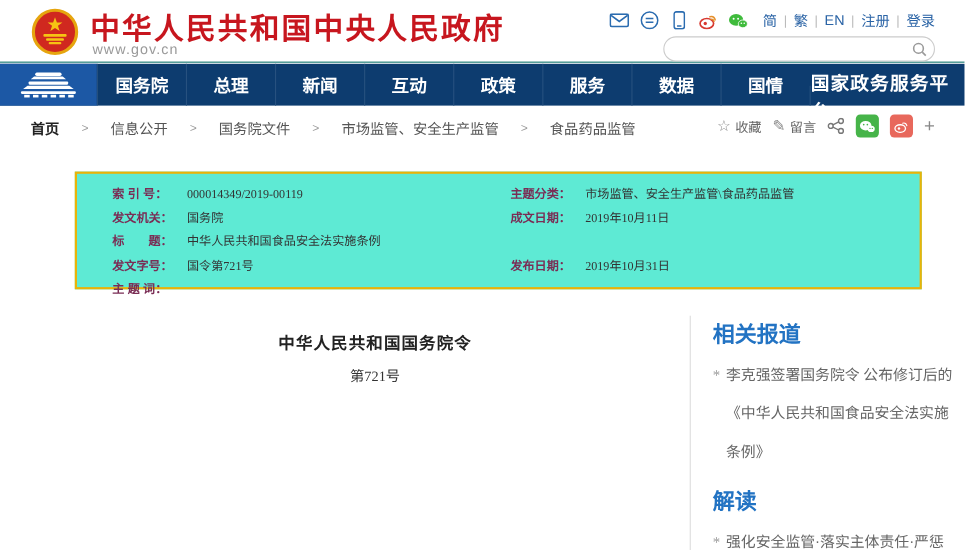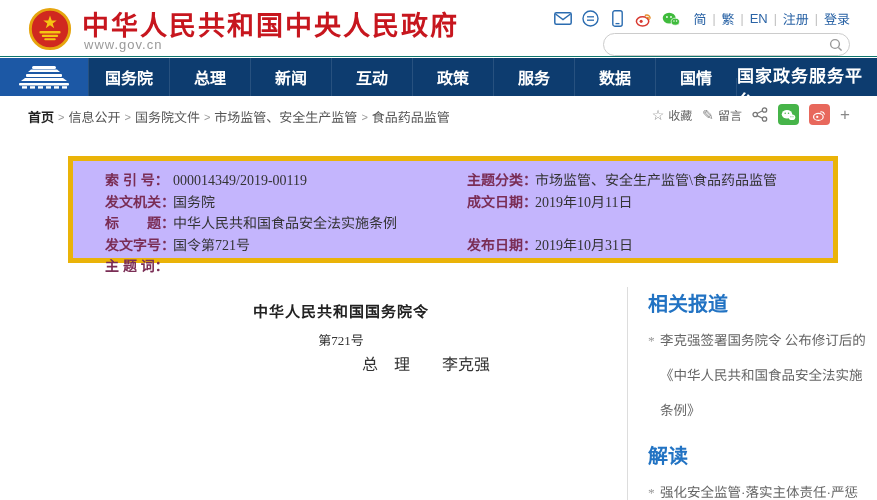--- a/index.html
+++ b/index.html
@@ -21,33 +21,33 @@
   .search-box { position:absolute; right:27px; top:33px; width:247px; height:23px; border:1px solid #ccc; border-radius:12px; background:#fff; display:flex; align-items:center; }
   .search-input { flex:1; border:none; outline:none; background:transparent; padding:0 10px; font-size:12px; height:100%; border-radius:12px; }
   .search-btn { width:26px; height:100%; border:none; background:transparent; cursor:pointer; display:flex; align-items:center; justify-content:center; }
   
   .nav { position:absolute; top:58px; left:0; width:877px; height:38px; background:#0d3c6f; display:flex; }
   .nav-home { width:88px; height:100%; background:#1c58a5; display:flex; align-items:center; justify-content:center; cursor:pointer; }
   .nav-item { flex:1; display:flex; align-items:center; justify-content:center; color:#fff; font-size:16px; font-weight:bold; cursor:pointer; border-left:1px solid #27517f; }
   .nav-item.wide { flex:1.75; font-size:17px; letter-spacing:1px;margin-top:20px; }
   
   .crumb-row { position:absolute; top:96px; left:0; width:877px; height:38px; }
-  .breadcrumb { position:absolute; left:28px; top:11px; font-size:13px; color:#555; display:flex; align-items:center; gap:4px; white-space:nowrap; }
+  .breadcrumb { position:absolute; left:28px; top:11px; font-size:13px; color:#555; display:flex; align-items:center; gap:20px; white-space:nowrap; }
   .breadcrumb .bc { cursor:pointer; }
   .breadcrumb .bc.first { color:#222; font-weight:bold; }
   .breadcrumb .bc-sep { color:#999; font-size:11px; }
   .page-tools { position:absolute; right:27px; top:8px; display:flex; align-items:center; gap:10px; font-size:12px; color:#666; }
   .tool { display:flex; align-items:center; gap:4px; cursor:pointer; }
   .tool .glyph { font-size:14px; color:#888; }
   .badge { width:21px; height:21px; border-radius:4px; display:flex; align-items:center; justify-content:center; cursor:pointer; }
   .badge.wechat { background:#46b449; }
   .badge.weibo { background:#e8685c; }
   .tool-plus { font-size:17px; color:#888; cursor:pointer; line-height:1; }
   
-  .meta-box { position:absolute; left:68px; top:156px; width:770px; height:107px; border:5px solid #eab308; background:#c4b5fd; font-size:14px; padding-top:9px; }
+  .meta-box { position:absolute; left:68px; top:156px; width:770px; height:107px; border:2px solid #eab308; background:#5eead4; font-size:11px; padding-top:9px; }
   .meta-col-left { position:absolute; left:32px; top:9px; width:360px; }
   .meta-col-right { position:absolute; left:394px; top:9px; width:360px; }
   .meta-row { display:flex; line-height:21.5px; }
   .meta-row.gap { height:21.5px; }
   .meta-label { color:#7a2d55; font-weight:bold; width:68px; flex:none; white-space:pre; }
   .meta-value { color:#333; font-family:"Liberation Serif","DejaVu Serif",serif; }
   
   .doc { position:absolute; left:62px; top:300px; width:558px; font-family:"Liberation Serif","DejaVu Serif",serif; }
   .doc-title { text-align:center; font-size:15px; font-weight:bold; color:#222; letter-spacing:1px; }
   .doc-number { text-align:center; font-size:13px; color:#333; margin-top:9px; }
@@ -266,24 +266,20 @@
     <div class="meta-row">
       <span class="meta-label">发布日期：</span>
       <span class="meta-value">2019年10月31日</span>
     </div>
   </div>
 </div>
 
 <div class="doc">
   <div class="doc-title">中华人民共和国国务院令</div>
   <div class="doc-number">第721号</div>
-  <div class="doc-sign">
-    <span>总　理</span>
-    <span class="name">李克强</span>
-  </div>
 
 </div>
 
 <div class="side-divider"></div>
 <div class="sidebar">
   <div class="side-section">
     <div class="side-title">相关报道</div>
     <div class="side-item">
       <span class="bullet">*</span>
       <span class="txt">李克强签署国务院令 公布修订后的《中华人民共和国食品安全法实施条例》</span>

